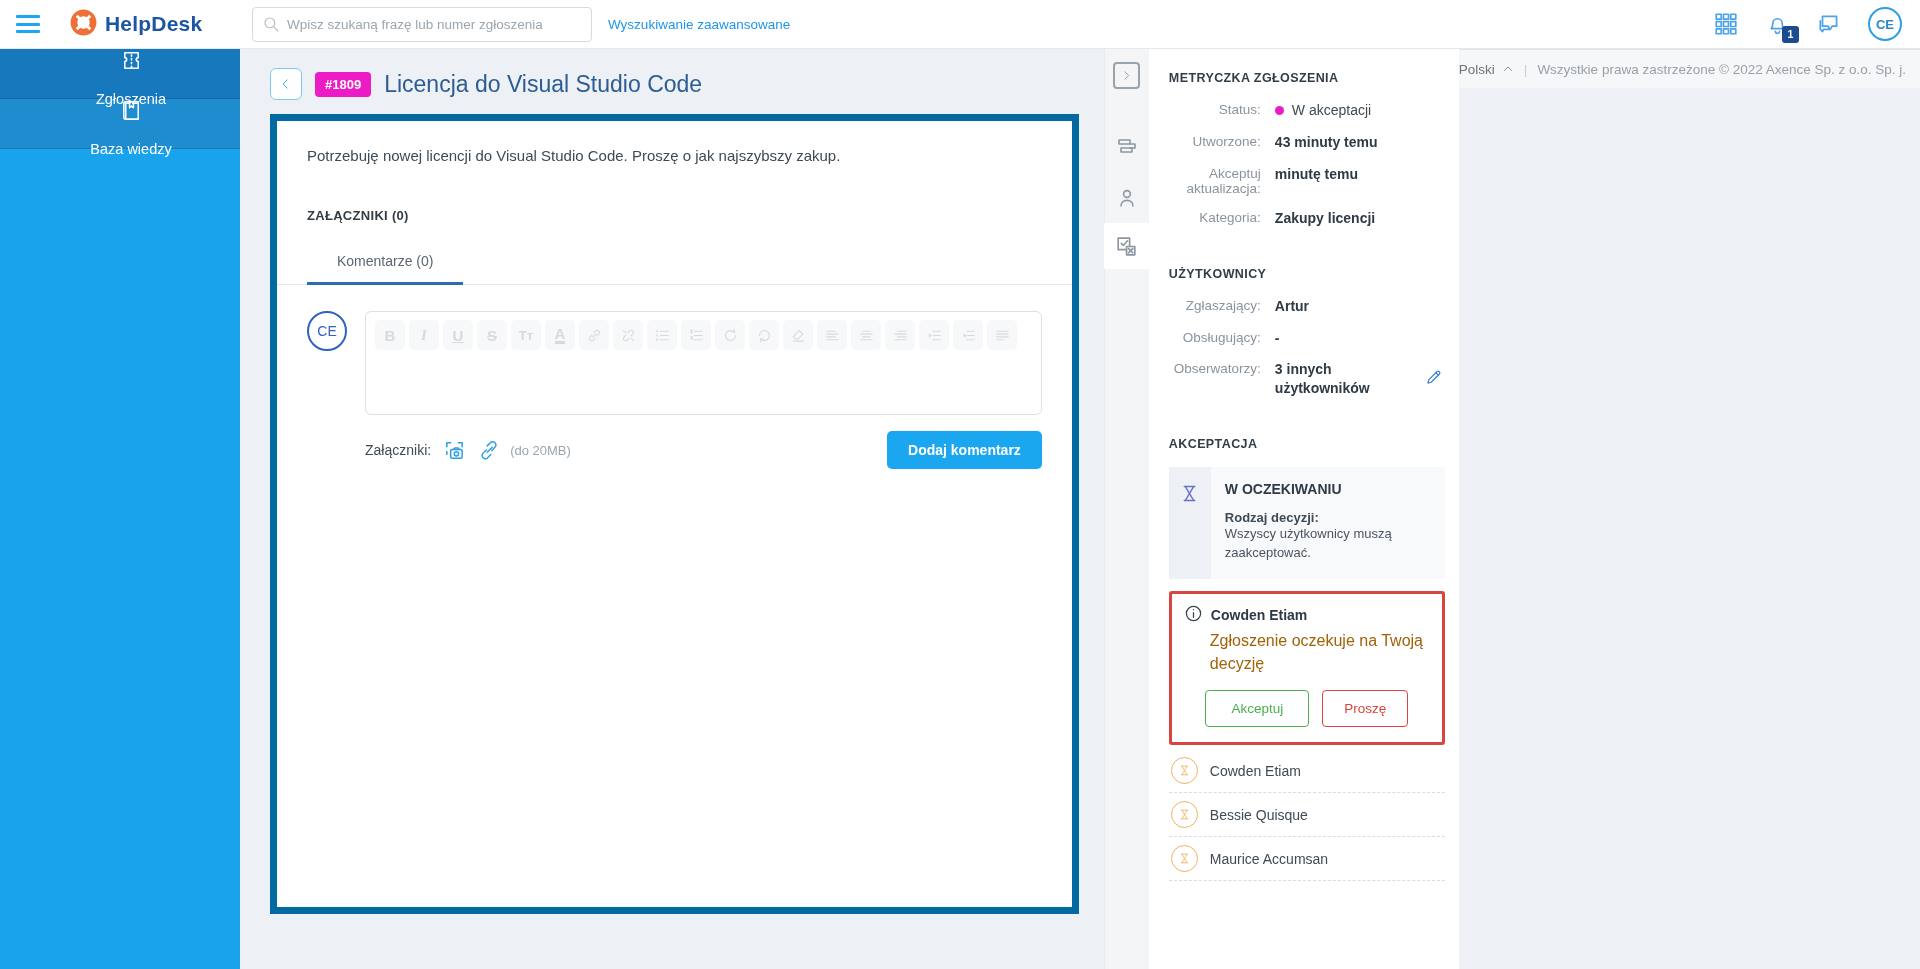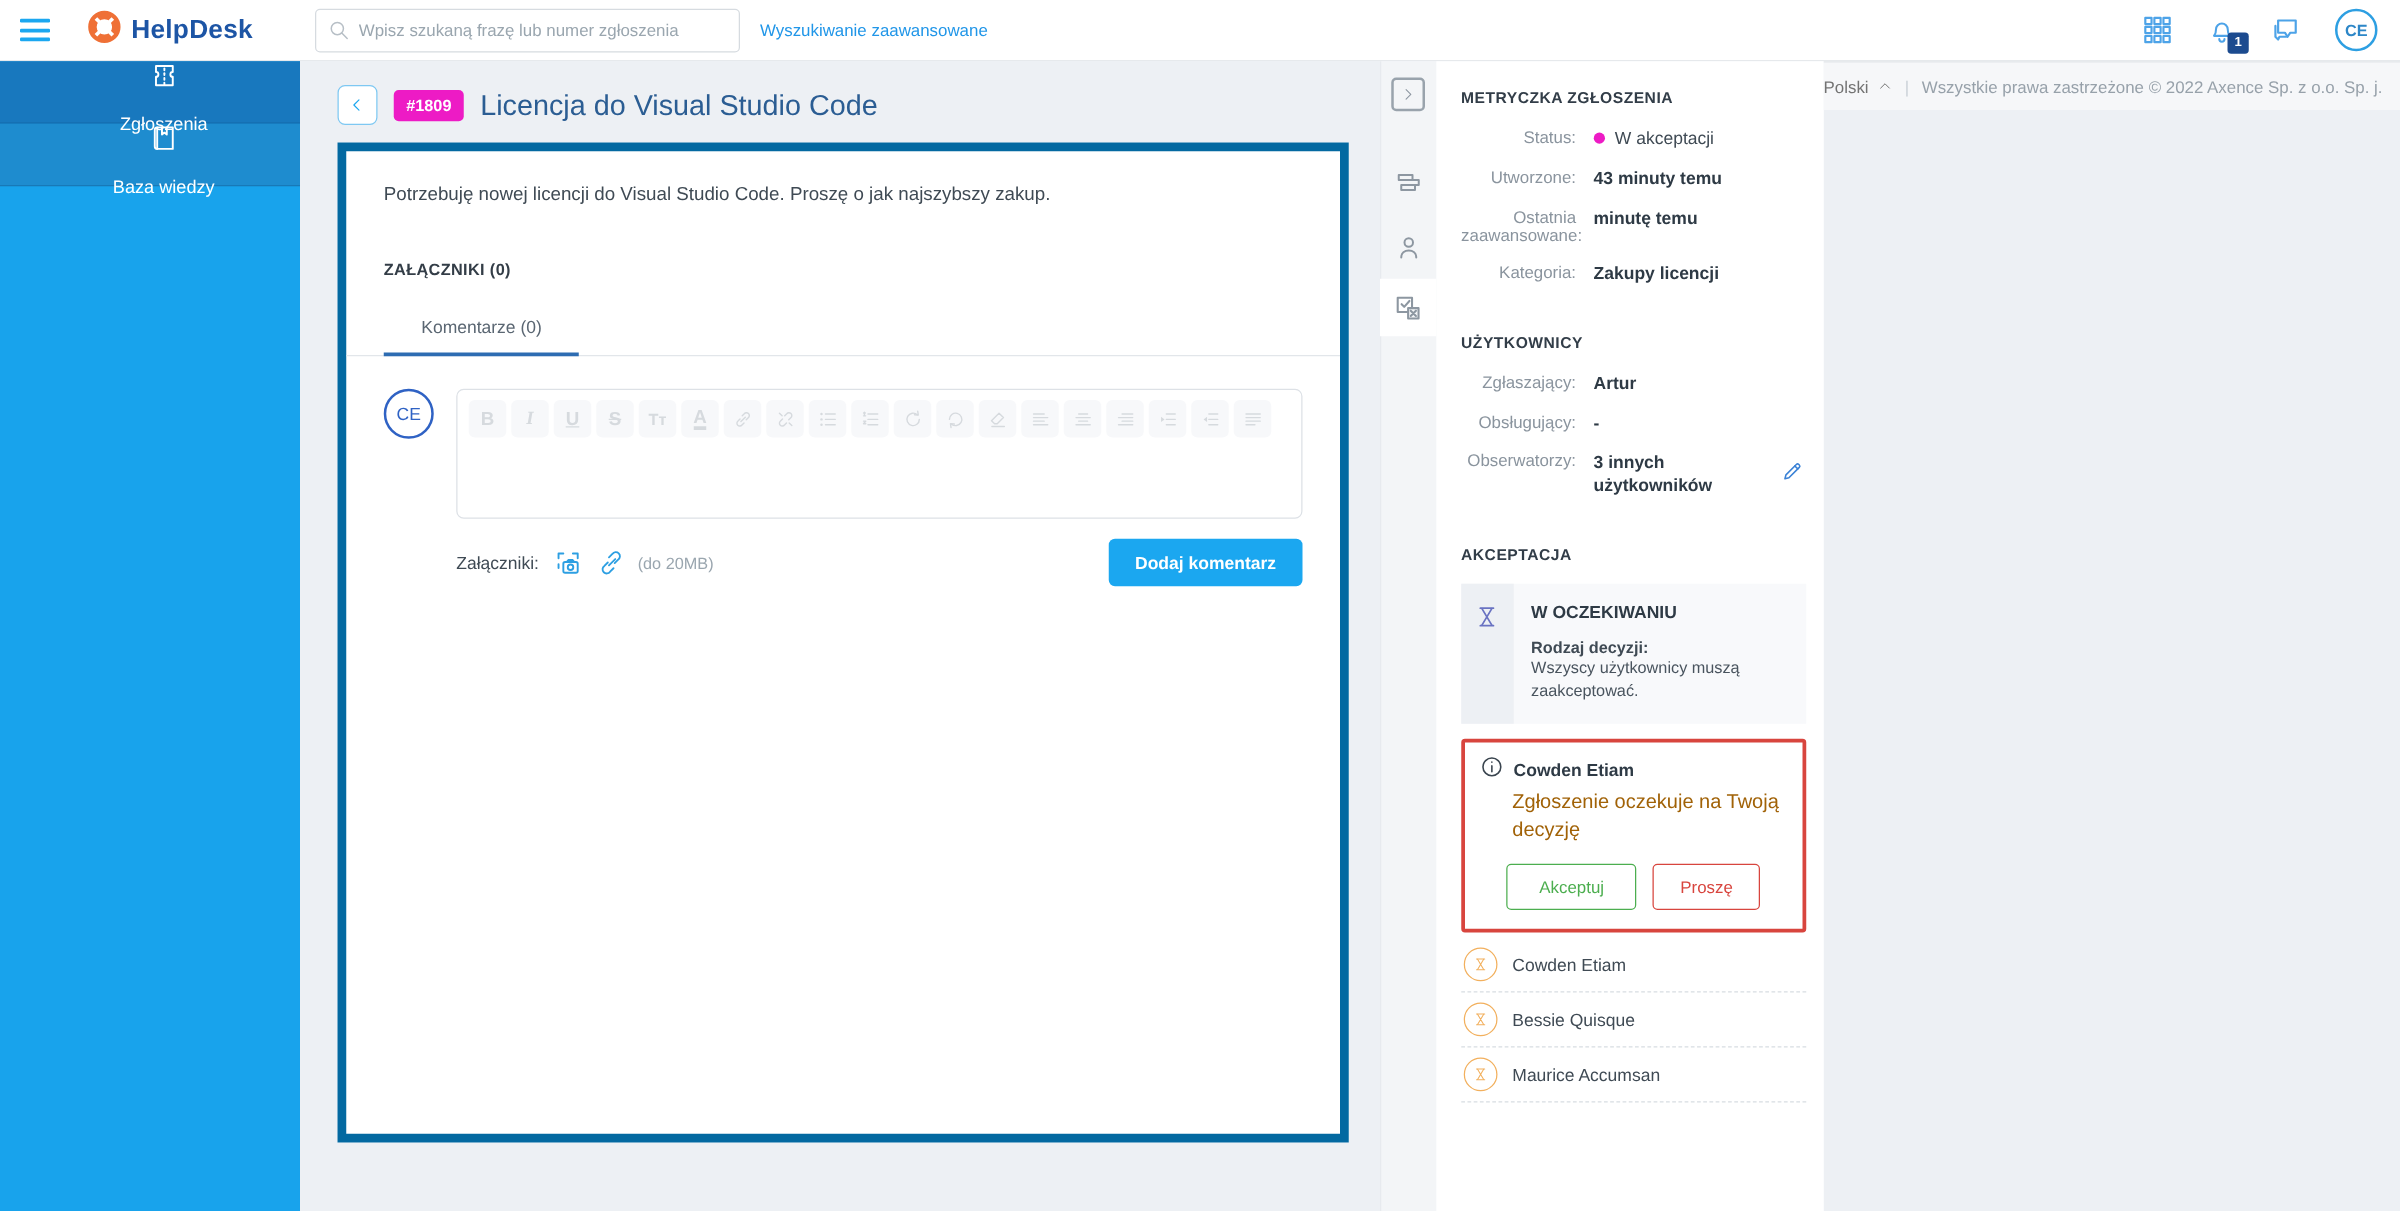--- a/index.html
+++ b/index.html
@@ -418,21 +418,21 @@
           <span class="info-val normal">
             <span class="status-dot"></span>
             <span>W akceptacji</span>
           </span>
         </div>
         <div class="info-row">
           <span class="info-lbl">Utworzone:</span>
           <span class="info-val">43 minuty temu</span>
         </div>
         <div class="info-row">
-          <span class="info-lbl">Ostatnia zaawansowane:</span>
+          <span class="info-lbl">Akceptuj aktualizacja:</span>
           <span class="info-val">minutę temu</span>
         </div>
         <div class="info-row">
           <span class="info-lbl">Kategoria:</span>
           <span class="info-val">Zakupy licencji</span>
         </div>
 
         <div class="sect-gap"></div>
         <h2 class="section-header">UŻYTKOWNICY</h2>
 

